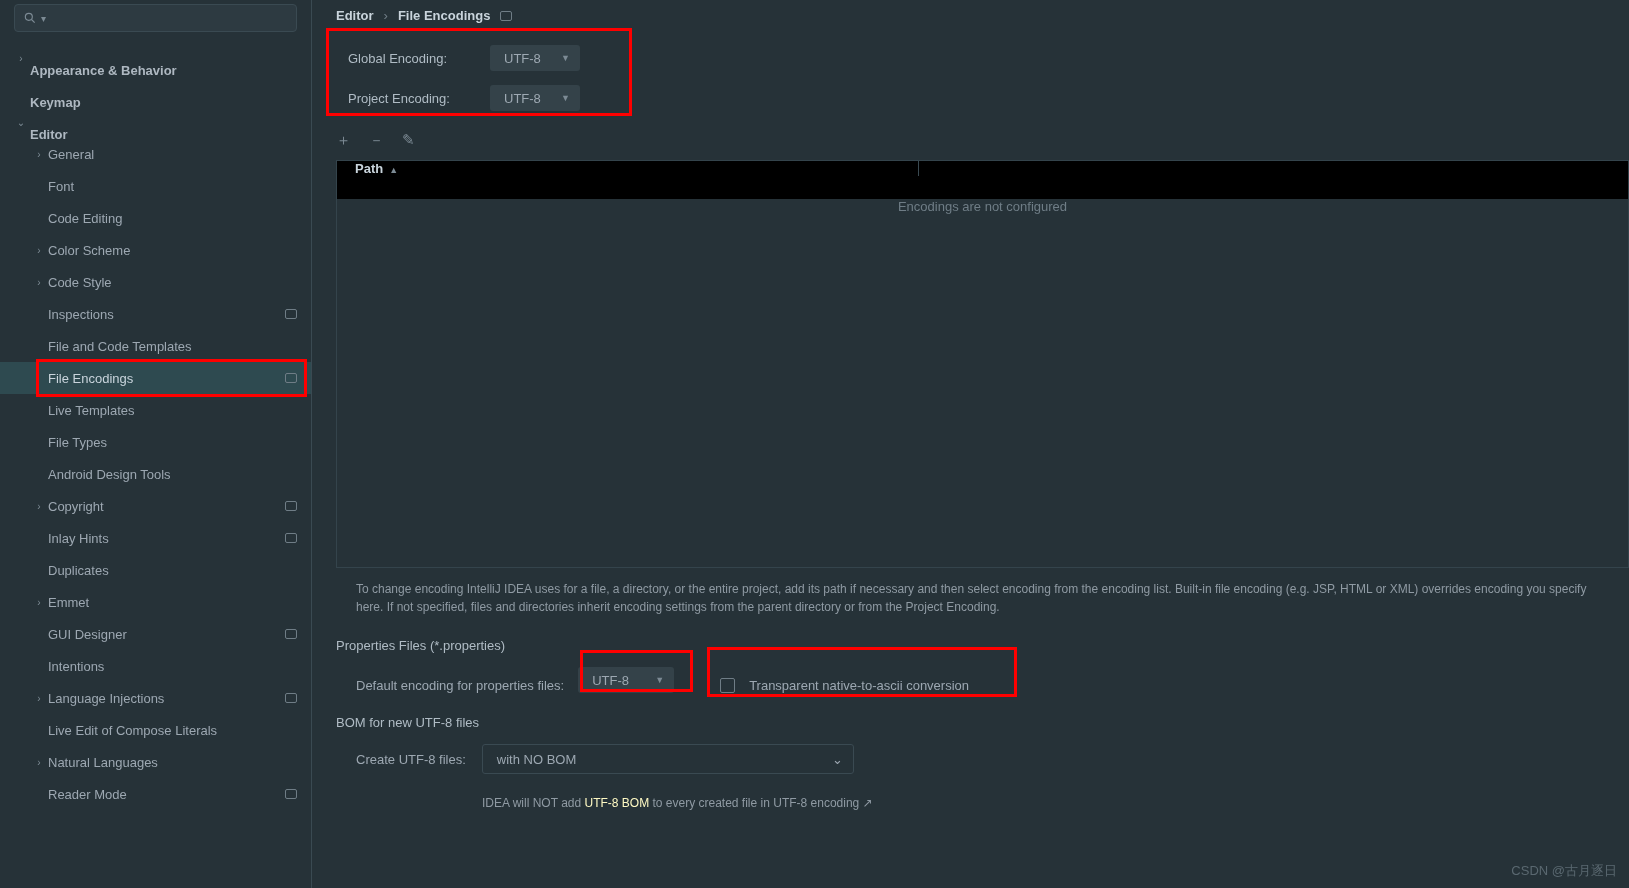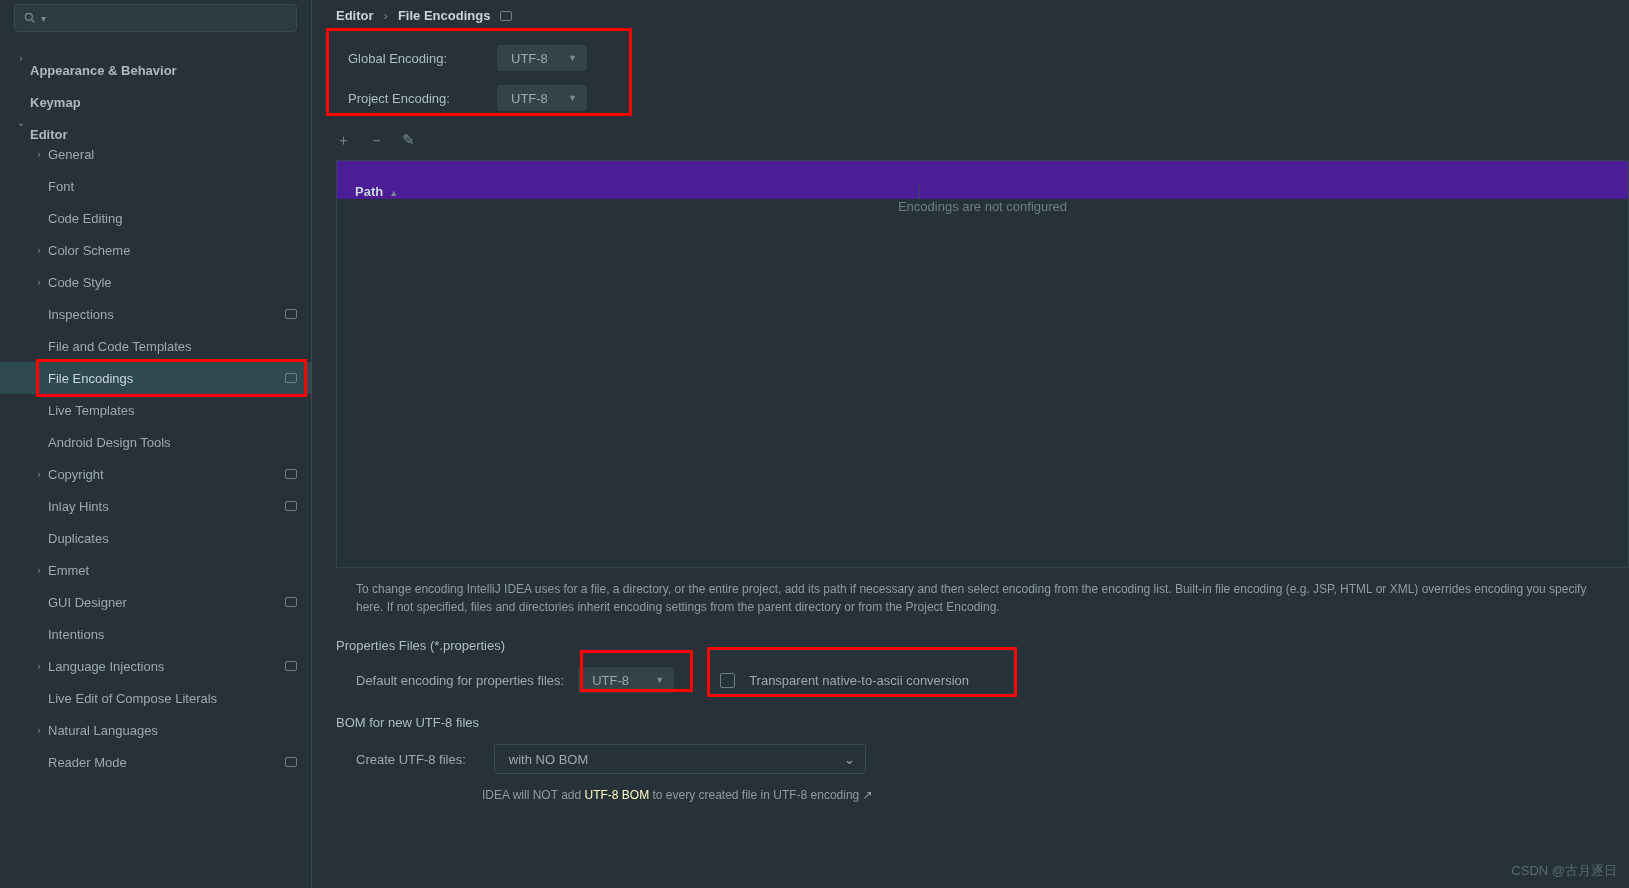--- a/index.html
+++ b/index.html
@@ -73,65 +73,65 @@
     border: 1px solid #6f7d86; border-radius: 2px;
     display:inline-block;
   }
   .encoding-block {
     margin: 0 0 0 24px;
     padding: 14px 12px 14px 12px;
     display:flex; flex-direction:column; gap:14px;
     position:relative;
     width: 600px;
   }
-  .enc-row { display:flex; align-items:center; gap:31px; }
+  .enc-row { display:flex; align-items:center; gap:24px; }
   .enc-row label { width: 118px; color:#b0bcc5;}
   .dropdown {
     display:flex; align-items:center; justify-content:space-between;
     background:#344249; border-radius:3px;
     height:26px; padding: 0 10px 0 14px; min-width: 90px;
     color:#9da8b2; cursor:pointer;
   }
   .dropdown .caret { font-size:9px; margin-left:10px; color:#7c8a94;}
   .toolbar {
     display:flex; gap:18px; padding: 6px 0 4px 24px;
     color:#7c8a94;
   }
   .toolbar span { cursor:pointer; font-size:15px; }
   .table {
     margin: 6px 0 0 24px;
     border:1px solid #34444c;
   }
   .table-head {
-    display:flex; background:#4c1d95; height:38px; align-items:flex-end;
+    display:flex; background:#000000; height:38px; align-items:flex-start;
     color:#c9d4dc; font-weight:600;
   }
   .th-path { width: 582px; padding-left:18px; border-right:1px solid #3a4a52;}
   .th-enc  { flex:1; padding-left:18px;}
   .th-path .sort { font-size:9px; margin-left:6px; color:#7c8a94; font-weight:400;}
   .table-body {
     height: 368px; display:flex; align-items:flex-start; justify-content:center;
     color:#6f7d86;
   }
   .hint {
     margin: 12px 0 0 44px; padding-right: 20px;
     font-size:12px; color:#8f9aa3; line-height:1.5;
   }
   .section-title {
     margin: 22px 0 0 24px; color:#b0bcc5;
   }
   .prop-row {
-    display:flex; align-items:center; gap:14px;
+    display:flex; align-items:flex-end; gap:14px;
     margin: 14px 0 0 44px;
   }
   .checkbox {
     width:15px; height:15px; border:1px solid #6f7d86; border-radius:2px;
     display:inline-block; flex-shrink:0;
   }
-  .bom-row { display:flex; align-items:center; gap:28px; margin:14px 0 4px 44px;}
+  .bom-row { display:flex; align-items:center; gap:16px; margin:14px 0 12px 44px;}
   .wide-dropdown {
     display:flex; align-items:center; justify-content:space-between;
     border:1px solid #3a4a52; border-radius:3px; background:#263238;
     height:30px; width:372px; padding:0 10px 0 14px; cursor:pointer;
   }
   .bom-note { margin: 10px 0 0 170px; font-size:12px; color:#8f9aa3;}
   .bom-note .link { color:#fef9c3; }
   .wm { position:fixed; right:12px; bottom:8px; color:#5a6870; font-size:13px;}
 </style>
 </head>
@@ -206,20 +206,25 @@
         <span class="badge"></span>
       </div>
       <div class="tree-item">
         <span class="spacer" style="width: 30px;"></span>
         <span class="chev"></span>
         <span class="label">Live Templates</span>
       </div>
       <div class="tree-item">
         <span class="spacer" style="width: 30px;"></span>
         <span class="chev"></span>
+        <span class="label">File Types</span>
+      </div>
+      <div class="tree-item">
+        <span class="spacer" style="width: 30px;"></span>
+        <span class="chev"></span>
         <span class="label">Android Design Tools</span>
       </div>
       <div class="tree-item">
         <span class="spacer" style="width: 30px;"></span>
         <span class="chev">›</span>
         <span class="label">Copyright</span>
         <span class="badge"></span>
       </div>
       <div class="tree-item">
         <span class="spacer" style="width: 30px;"></span>

